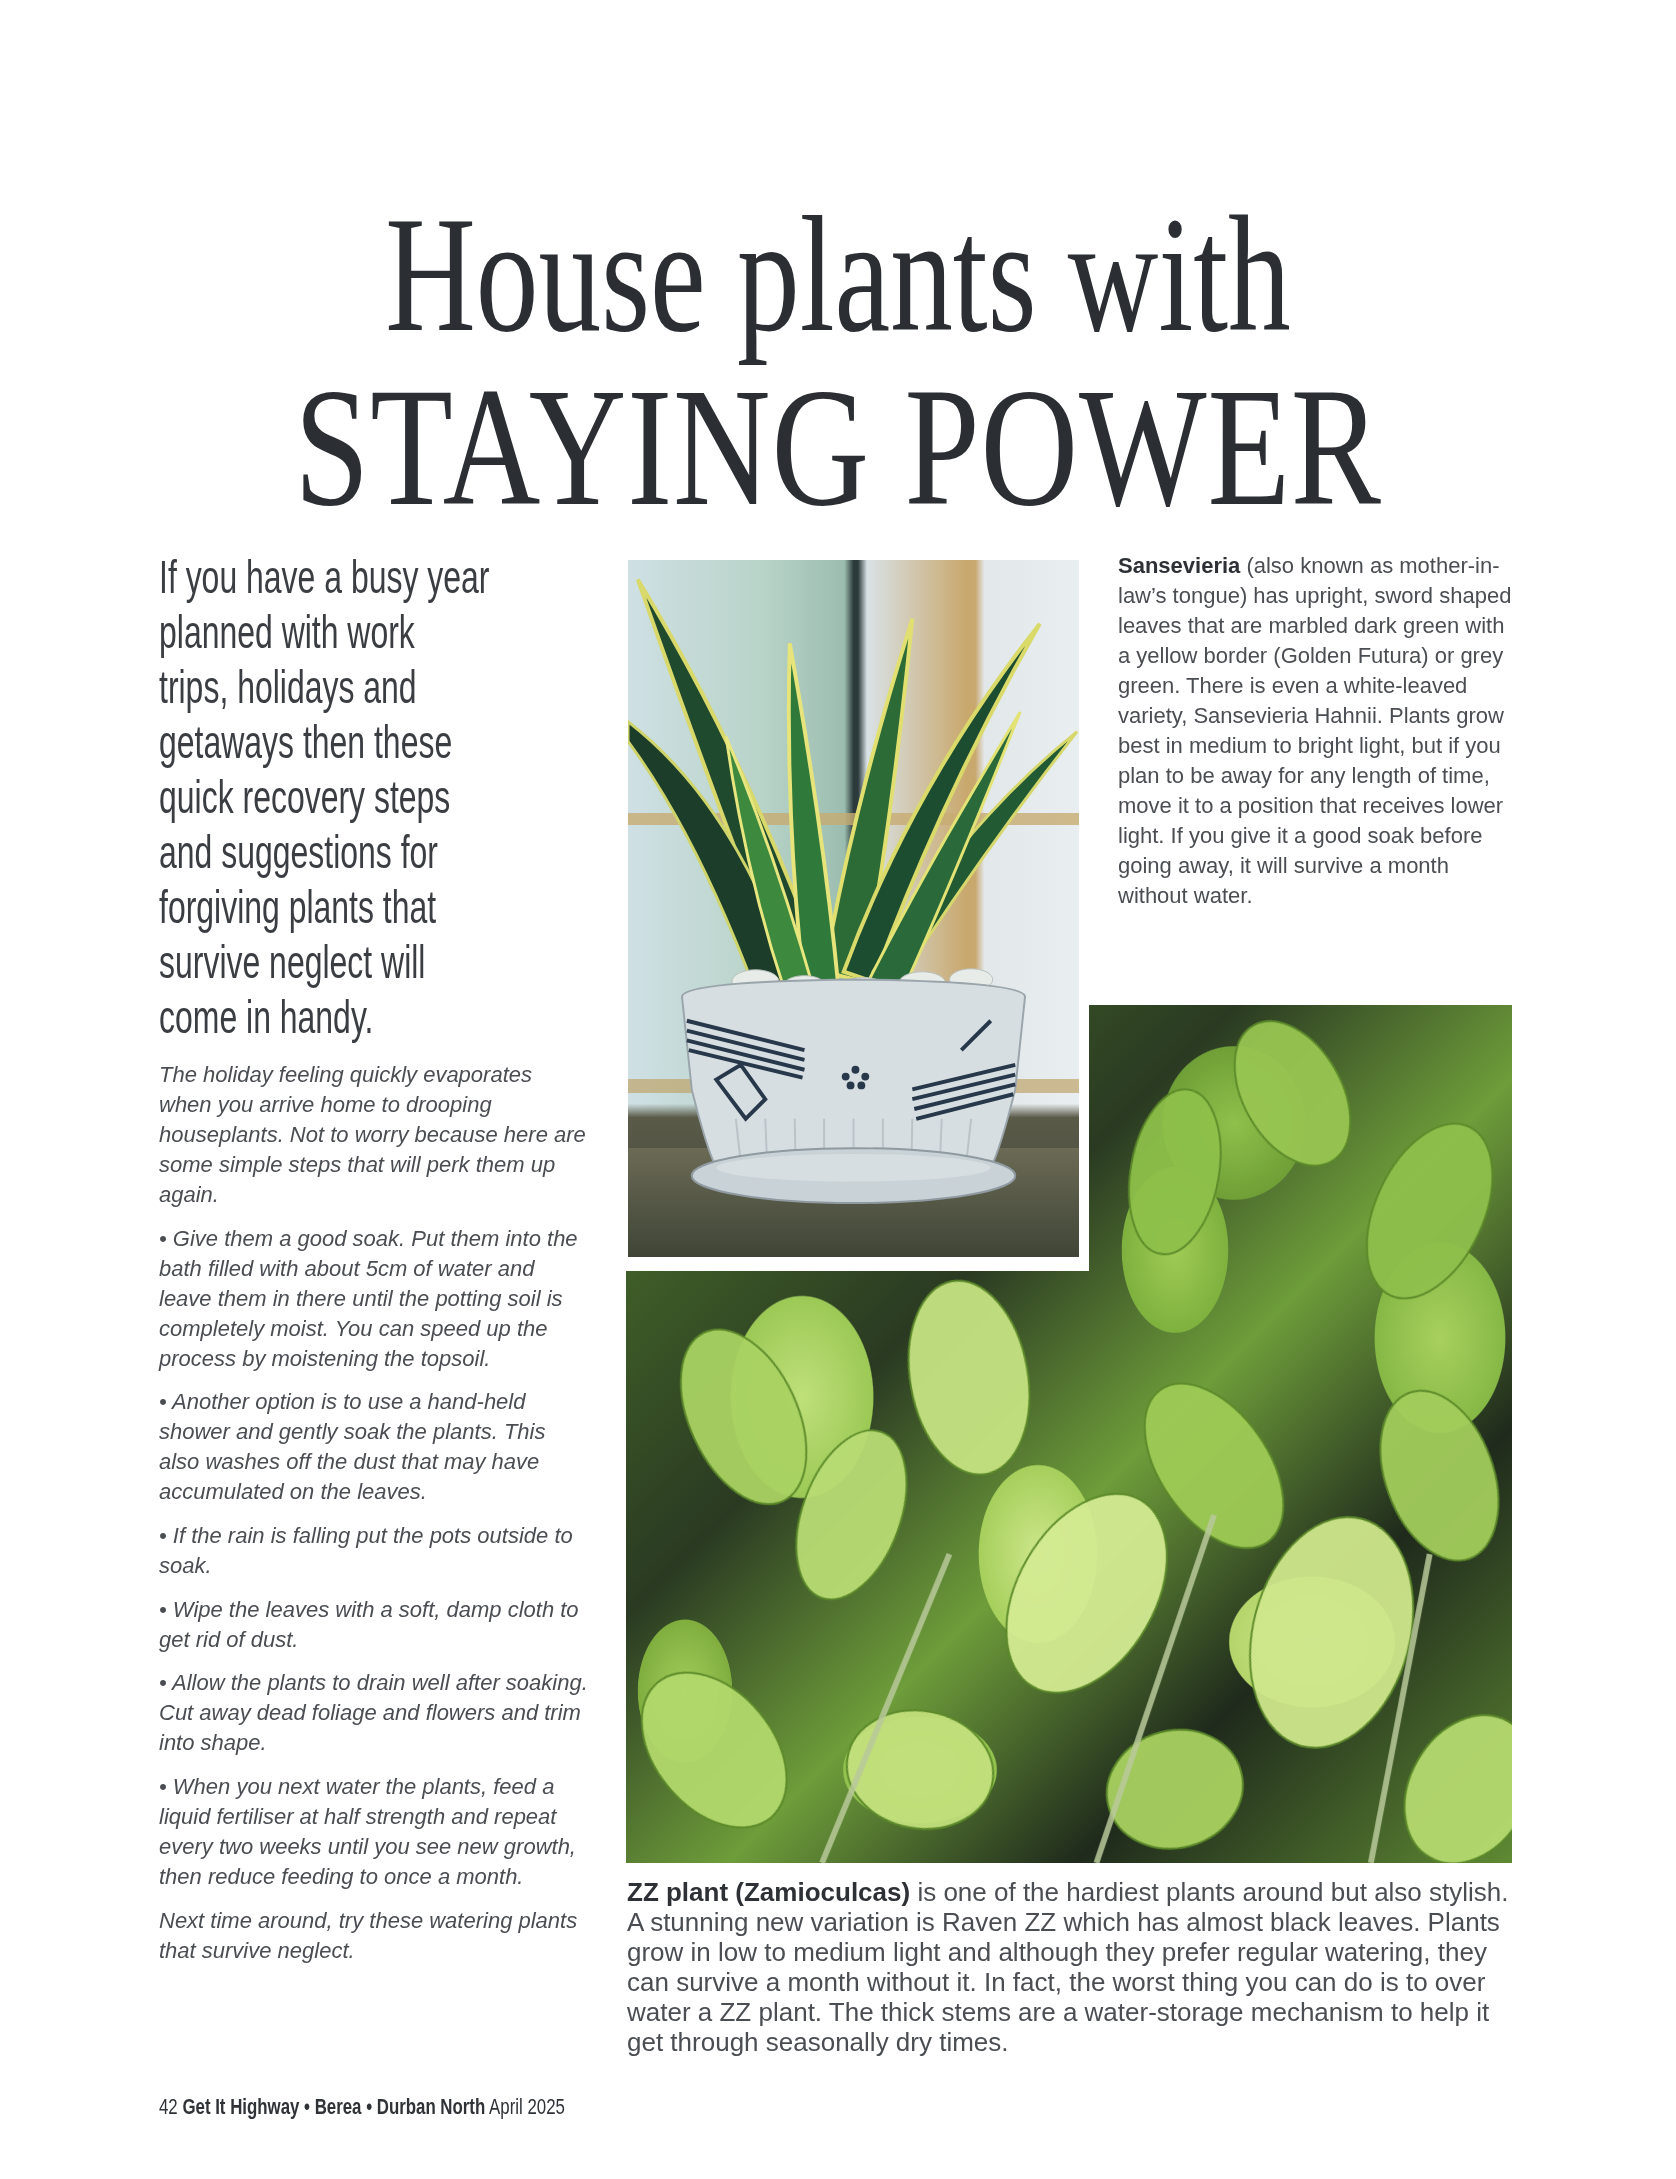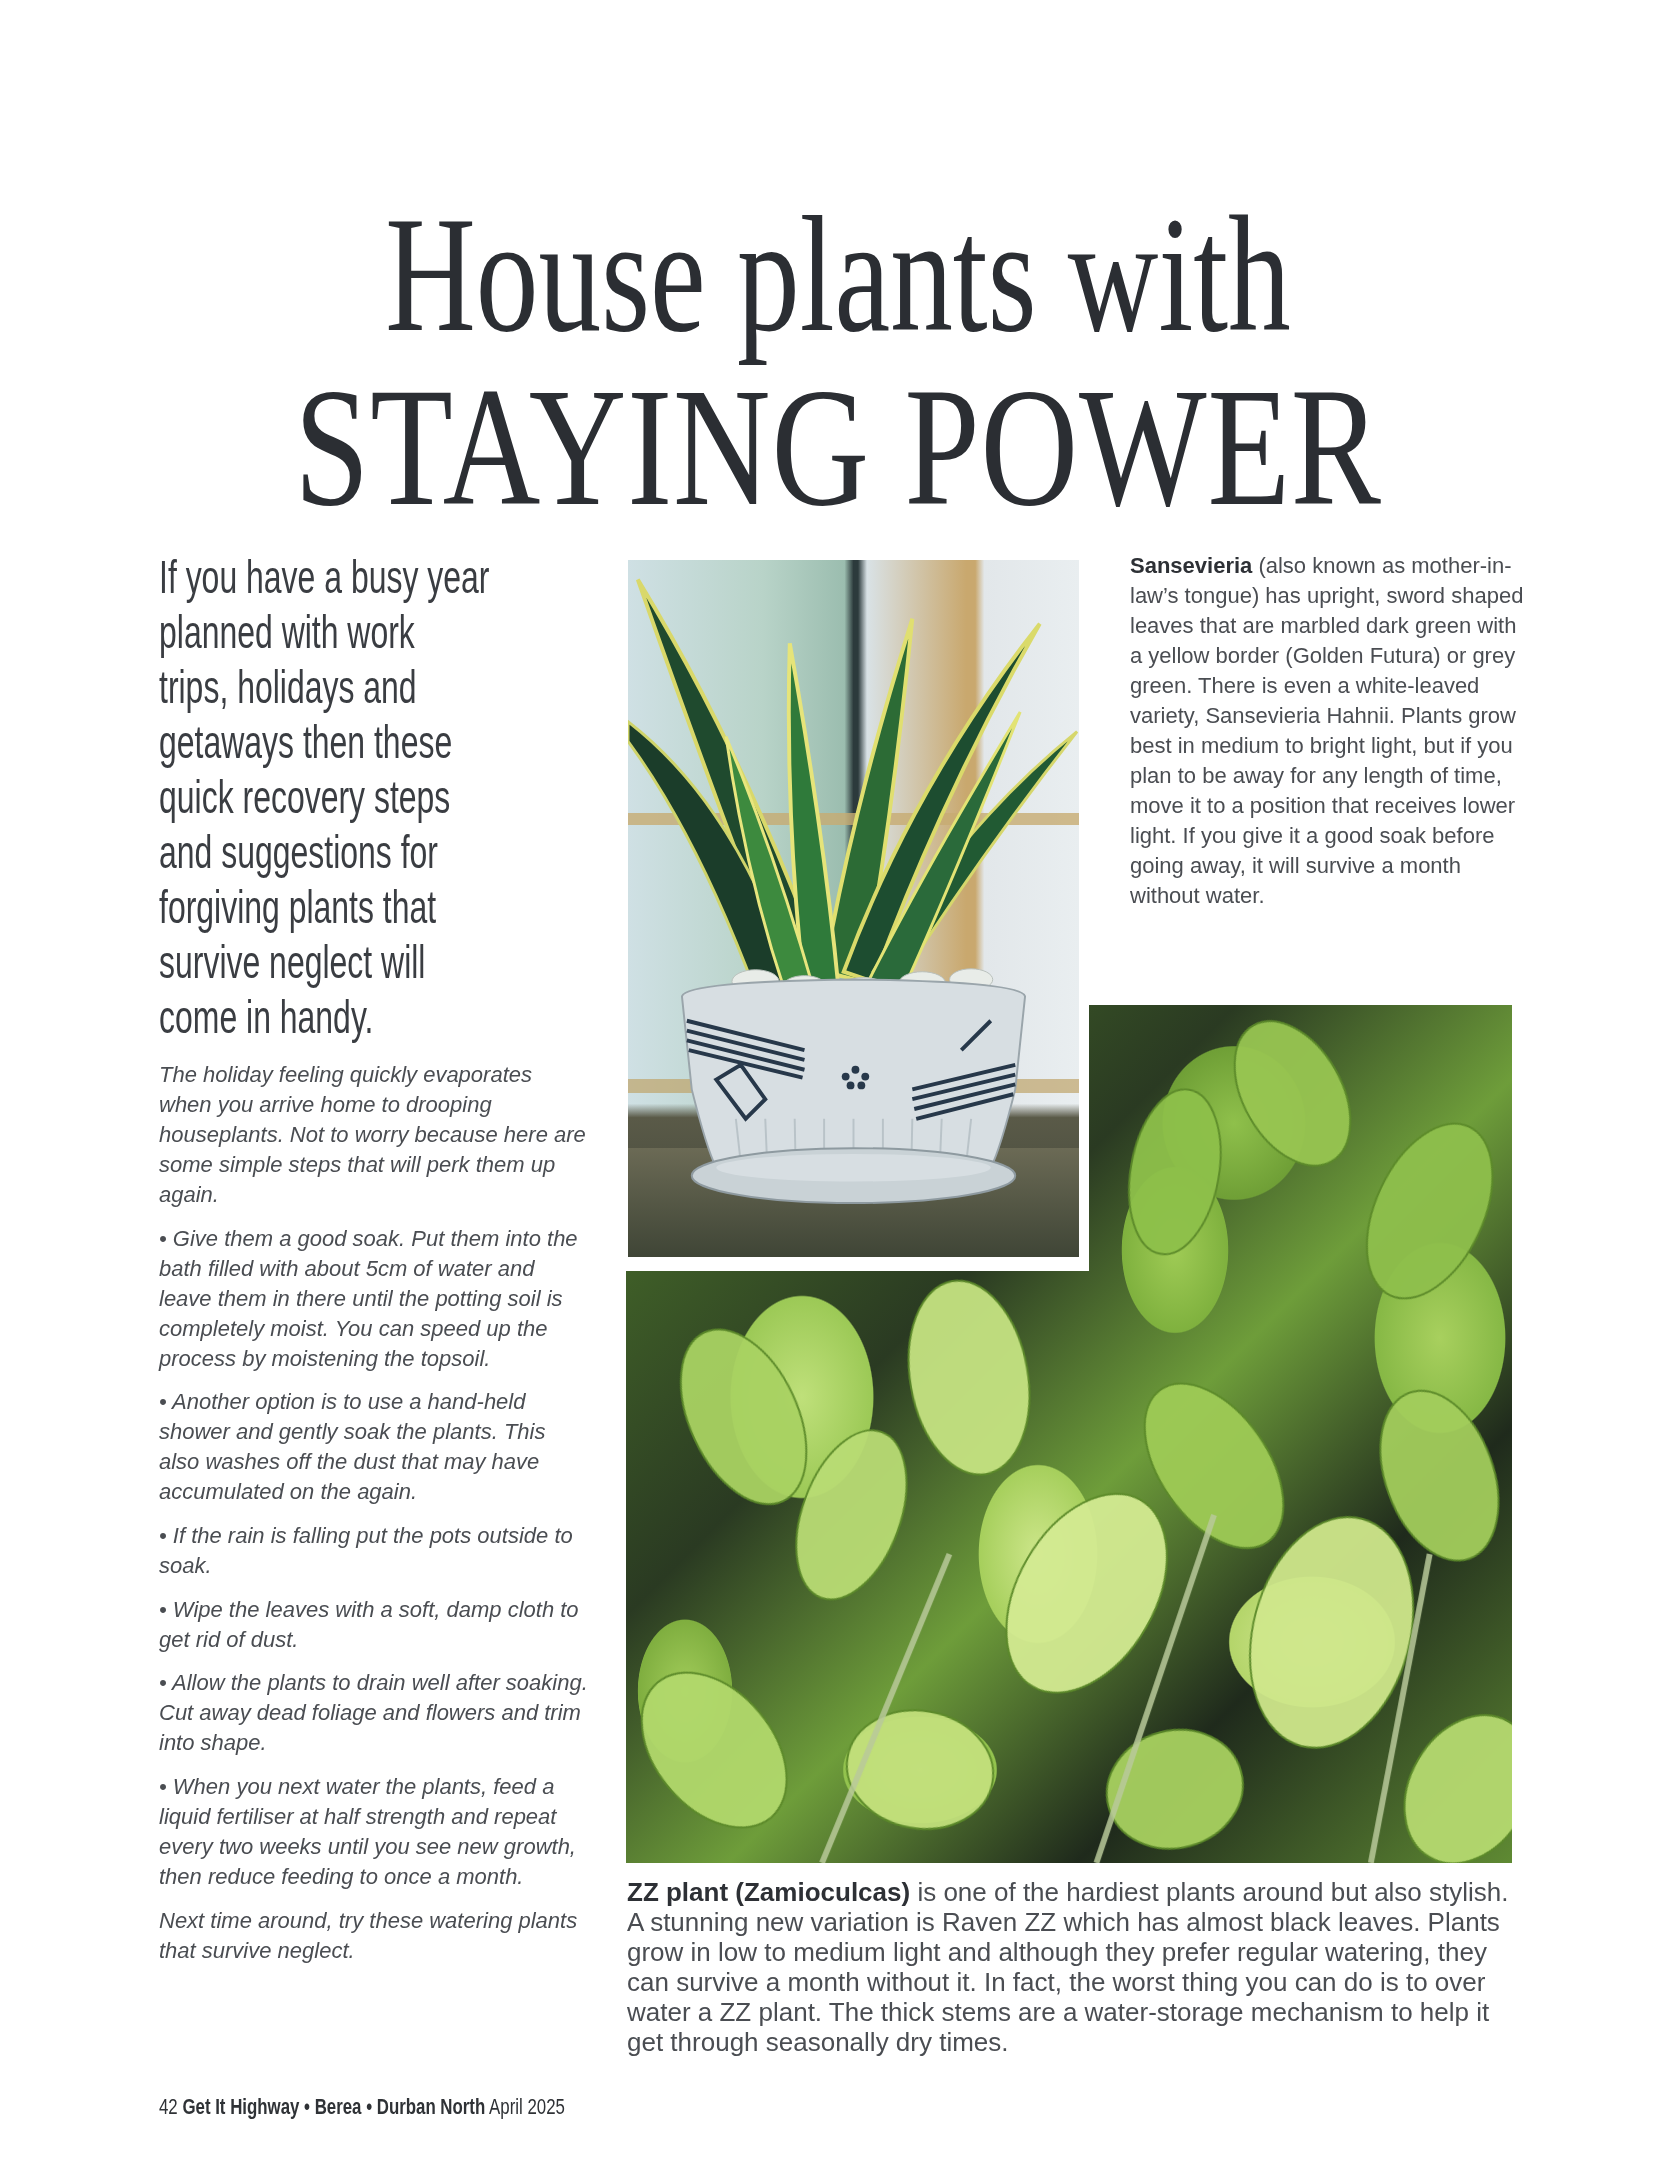--- a/index.html
+++ b/index.html
@@ -9,21 +9,21 @@
   .headline { left:0; width:1676px; text-align:center; font-family:"Liberation Serif", serif; color:#2b2e33; transform-origin:center top; white-space:nowrap; }
   .hl1 { top:192px; font-size:165px; line-height:165px; transform:scaleX(0.76); }
   .hl2 { top:363px; font-size:169px; line-height:169px; transform:scaleX(0.80); letter-spacing:1px; }
 
   .intro { left:159px; top:549px; width:549px; font-family:"Liberation Sans", sans-serif; font-size:47px; line-height:55px; color:#3a3d42; transform:scaleX(0.68); transform-origin:left top; font-weight:normal; }
   .intro span { display:block; white-space:nowrap; }
 
   .body-col { left:159px; top:1060px; width:431px; font-size:22px; line-height:30px; color:#4a4d52;font-style:italic; }
   .body-col p { margin:0 0 13.7px 0; }
 
-  .side-text { left:1118px; top:551px; width:402px; font-size:22px; line-height:30px; color:#4a4d52;margin-left:12px; }
+  .side-text { left:1118px; top:551px; width:402px; font-size:22px; line-height:30px; color:#4a4d52; }
   .side-text b, .caption b { color:#2d3035; font-weight:bold; }
 
   .caption { left:627px; top:1877px; width:887px; font-size:26px; line-height:30px; color:#4a4d52; }
 
   .footer { left:159px; top:2094px; font-size:21.6px; color:#2f3236; transform:scaleX(0.78); transform-origin:left top; white-space:nowrap; }
   .footer b { font-weight:bold; }
 
   
   .photo1 { left:628px; top:560px; width:451px; height:697px; overflow:hidden;
     background:
@@ -61,21 +61,21 @@
   <span>quick recovery steps</span>
   <span>and suggestions for</span>
   <span>forgiving plants that</span>
   <span>survive neglect will</span>
   <span>come in handy.</span>
 </div>
 
 <div class="abs body-col">
   <p>The holiday feeling quickly evaporates when you arrive home to drooping houseplants. Not to worry because here are some simple steps that will perk them up again.</p>
   <p>• Give them a good soak. Put them into the bath filled with about 5cm of water and leave them in there until the potting soil is completely moist. You can speed up the process by moistening the topsoil.</p>
-  <p>• Another option is to use a hand-held shower and gently soak the plants. This also washes off the dust that may have accumulated on the again.</p>
+  <p>• Another option is to use a hand-held shower and gently soak the plants. This also washes off the dust that may have accumulated on the leaves.</p>
   <p>• If the rain is falling put the pots outside to soak.</p>
   <p>• Wipe the leaves with a soft, damp cloth to get rid of dust.</p>
   <p>• Allow the plants to drain well after soaking. Cut away dead foliage and flowers and trim into shape.</p>
   <p>• When you next water the plants, feed a liquid fertiliser at half strength and repeat every two weeks until you see new growth, then reduce feeding to once a month.</p>
   <p>Next time around, try these watering plants that survive neglect.</p>
 </div>
 
 <div class="abs photo2" title="ZZ plant leaves close-up">
   <svg width="886" height="858" viewBox="0 0 904 875">
     <g stroke="#5c8a2a" stroke-width="2" opacity="0.95">

